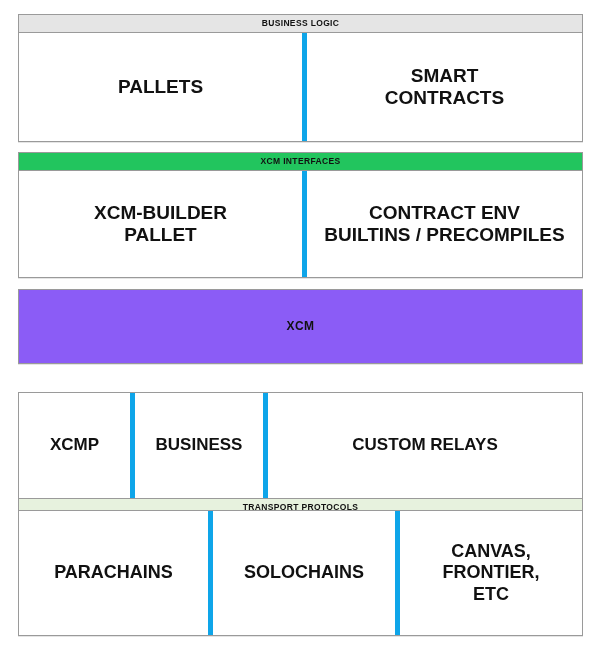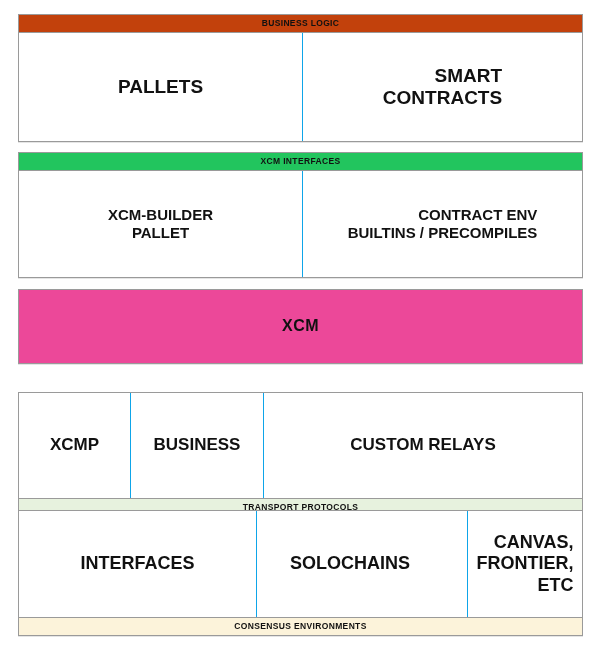--- a/index.html
+++ b/index.html
@@ -63,60 +63,60 @@
     align-items: center;
     justify-content: center;
     text-align: center;
     font-weight: bold;
     color: #111111;
     padding: 2px 4px;
     line-height: 1.18;
     background: #ffffff;
     min-width: 0;
   }
-  .cell + .cell { border-left: 1px solid #0ea5e9; text-align: right; }
+  .cell + .cell { border-left: 5px solid #0ea5e9; }
 
   
   #layer-business   { top: 14px;  height: 128px; }
   #layer-interfaces { top: 152px; height: 126px; }
   #layer-xcm        { top: 289px; height: 75px;  }
   #layer-transport  { top: 392px; height: 125px; }
   #layer-consensus  { top: 510px; height: 126px; }
 
   
   #layer-xcm { background: #ececec; }
   #layer-xcm .cells { background: #ececec; }
-  #layer-xcm .cell  { background: #ec4899; font-size: 16px; letter-spacing: 0.5px; }
+  #layer-xcm .cell  { background: #8b5cf6; font-size: 12px; letter-spacing: 0.5px; }
 
   
   #layer-business  .cell { font-size: 19px; }
-  #layer-interfaces .cell { font-size: 15px; }
+  #layer-interfaces .cell { font-size: 19px; }
   #layer-transport .cell { font-size: 17px; }
-  #layer-consensus .cell { font-size: 18px; margin-left: 24px; }
+  #layer-consensus .cell { font-size: 18px; }
 
   
   .w-283 { flex: 0 0 283px; }
   .w-280 { flex: 1 1 auto;  }
 
   .t-111 { flex: 0 0 111px; }
   .t-109 { flex: 0 0 109px; }
   .t-133 { flex: 0 0 133px; }
   .t-rest{ flex: 1 1 auto;  }
 
   .c-189 { flex: 0 0 189px; }
   .c-187 { flex: 0 0 187px; }
   .c-rest{ flex: 1 1 auto;  }
 </style>
 </head>
 <body>
 
 <div id="diagram">
 
   <div class="layer" id="layer-business">
-    <div class="band top" style="background: #c2410c;">BUSINESS LOGIC</div>
+    <div class="band top" style="background: #e5e5e5;">BUSINESS LOGIC</div>
     <div class="cells">
       <div class="cell w-283">PALLETS</div>
       <div class="cell w-280">SMART<br>CONTRACTS</div>
     </div>
   </div>
 
   <div class="layer" id="layer-interfaces">
     <div class="band top" style="background: #22c55e;">XCM INTERFACES</div>
     <div class="cells">
       <div class="cell w-283">XCM-BUILDER<br>PALLET</div>
@@ -134,20 +134,19 @@
     <div class="cells">
       <div class="cell t-111">XCMP</div>
       <div class="cell t-133">BUSINESS</div>
       <div class="cell t-rest">CUSTOM RELAYS</div>
     </div>
     <div class="band bottom" style="background: rgb(231, 242, 222);">TRANSPORT PROTOCOLS</div>
   </div>
 
   <div class="layer" id="layer-consensus">
     <div class="cells">
-      <div class="cell c-189">INTERFACES</div>
+      <div class="cell c-189">PARACHAINS</div>
       <div class="cell c-187">SOLOCHAINS</div>
       <div class="cell c-rest">CANVAS,<br>FRONTIER,<br>ETC</div>
     </div>
-    <div class="band bottom" style="background: rgb(252, 243, 218);">CONSENSUS ENVIRONMENTS</div>
   </div>
 
 </div>
 
 </body></html>

